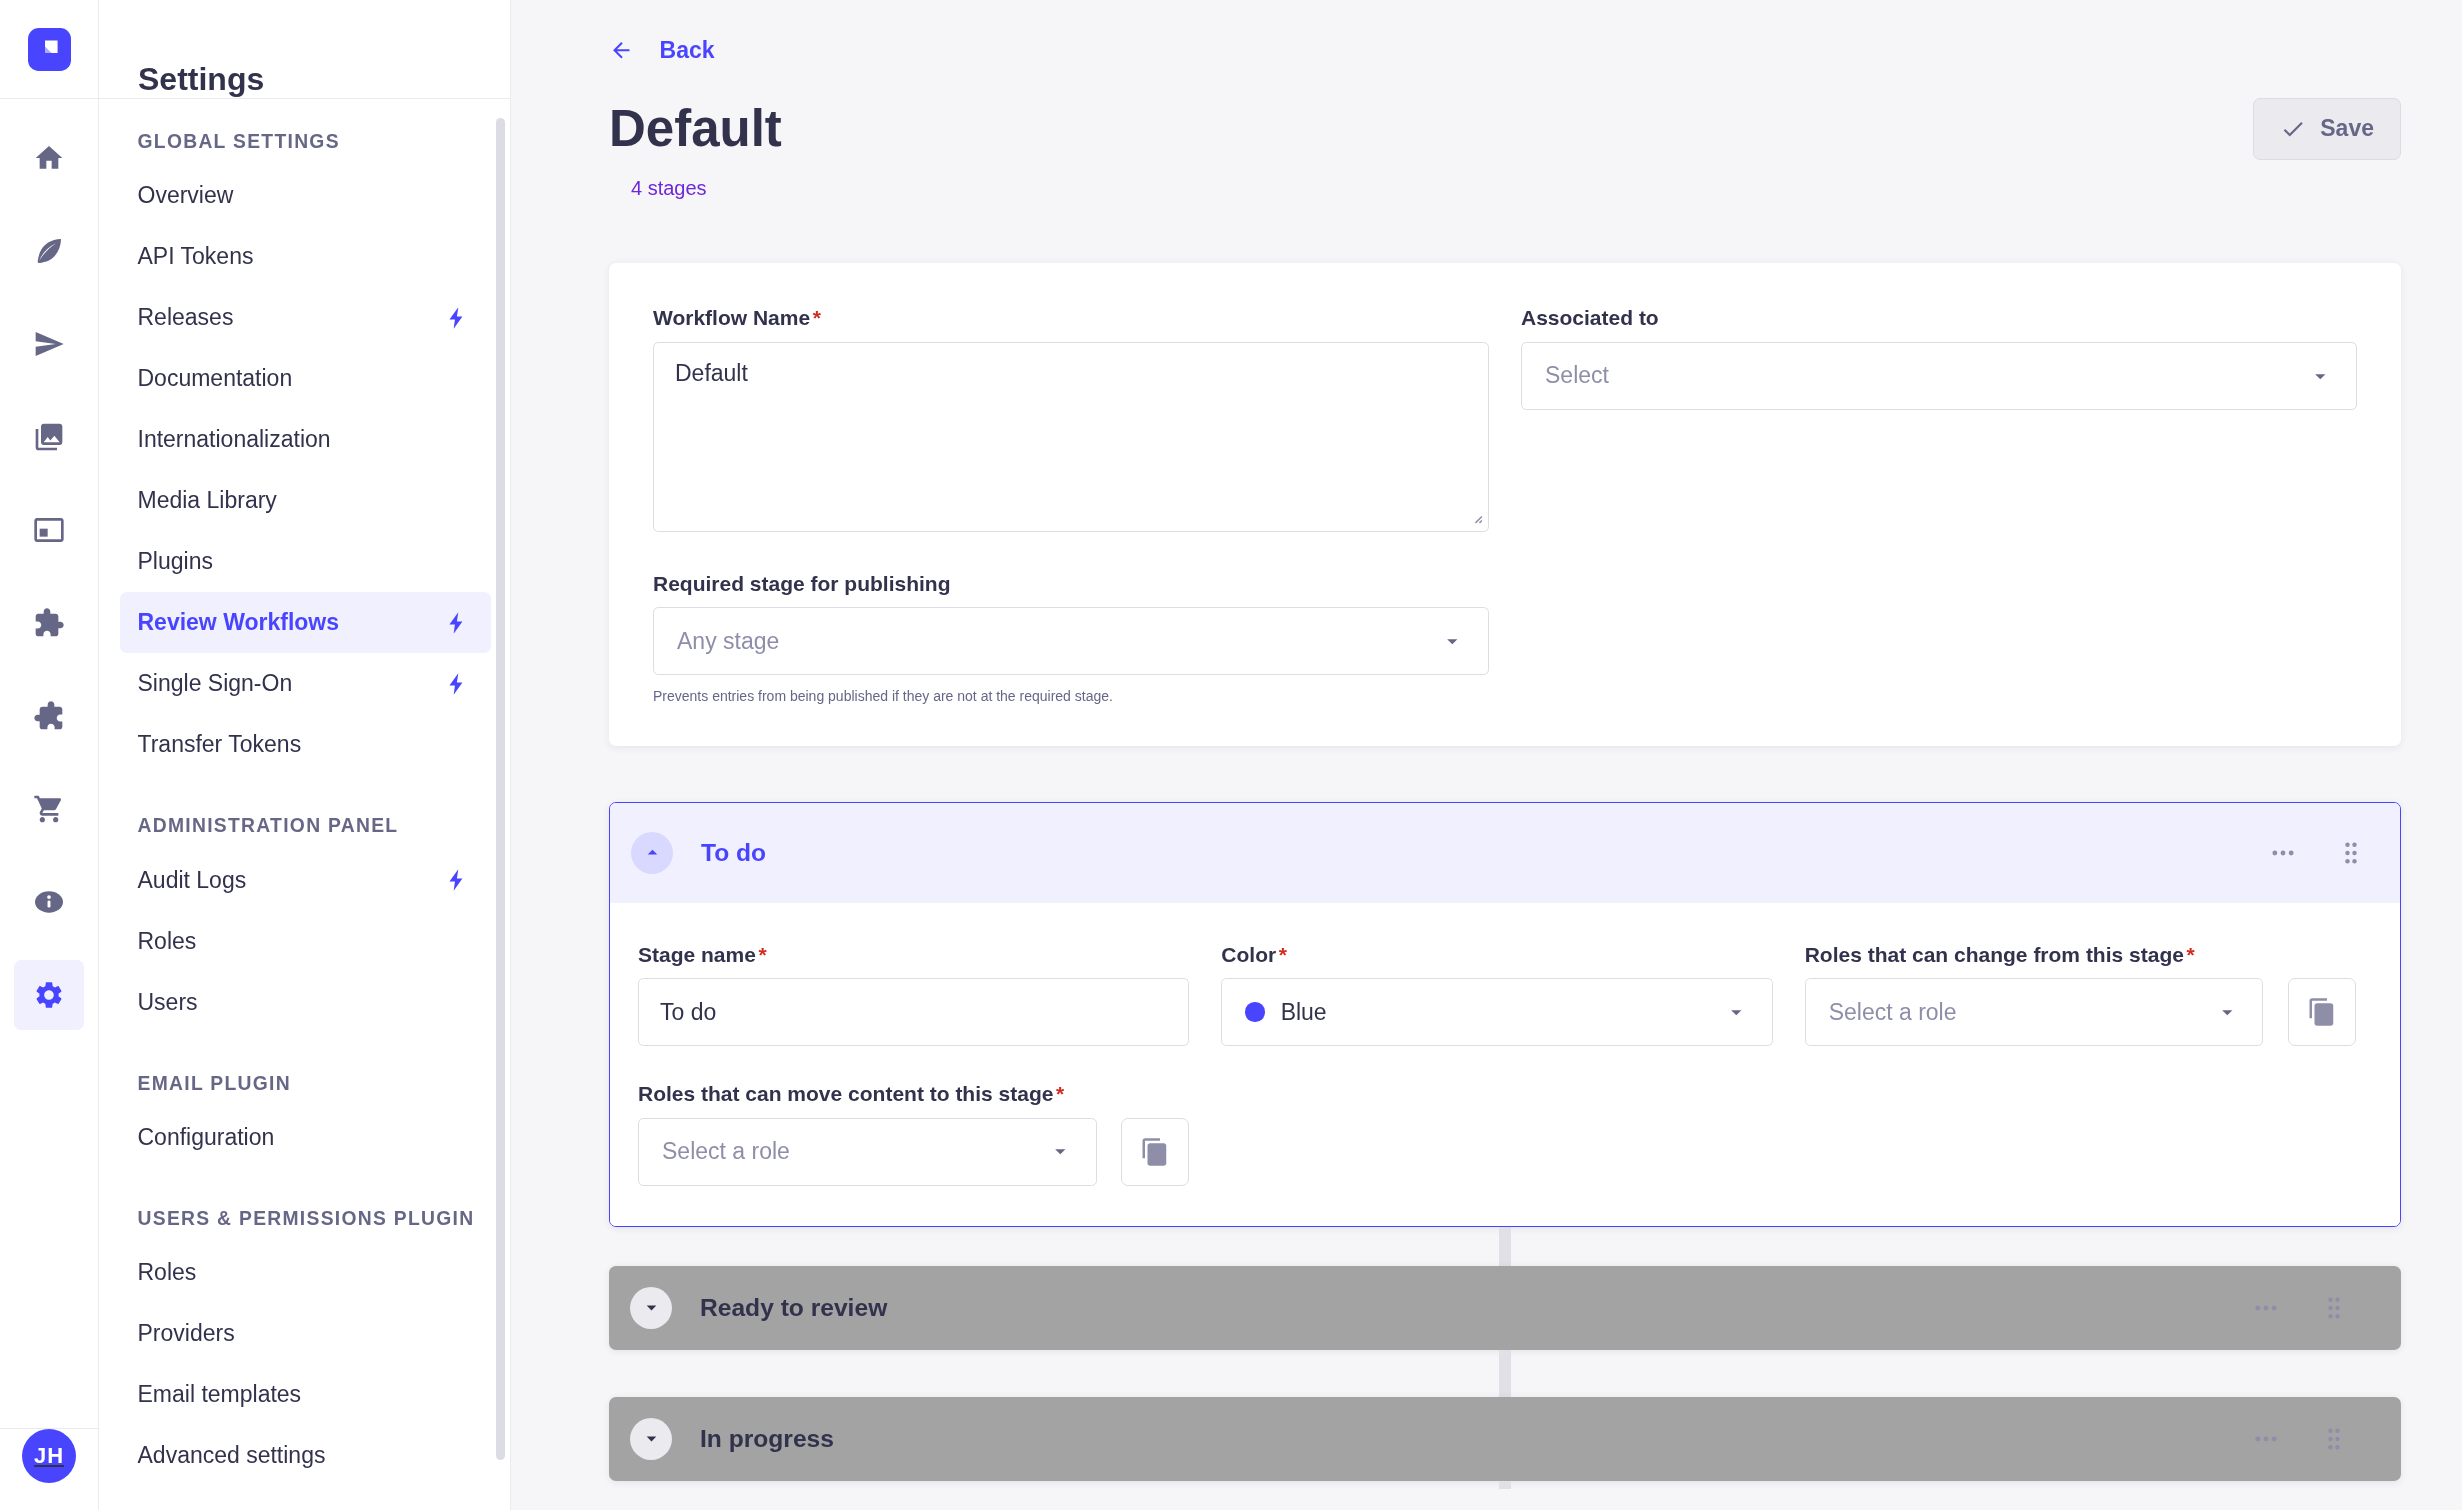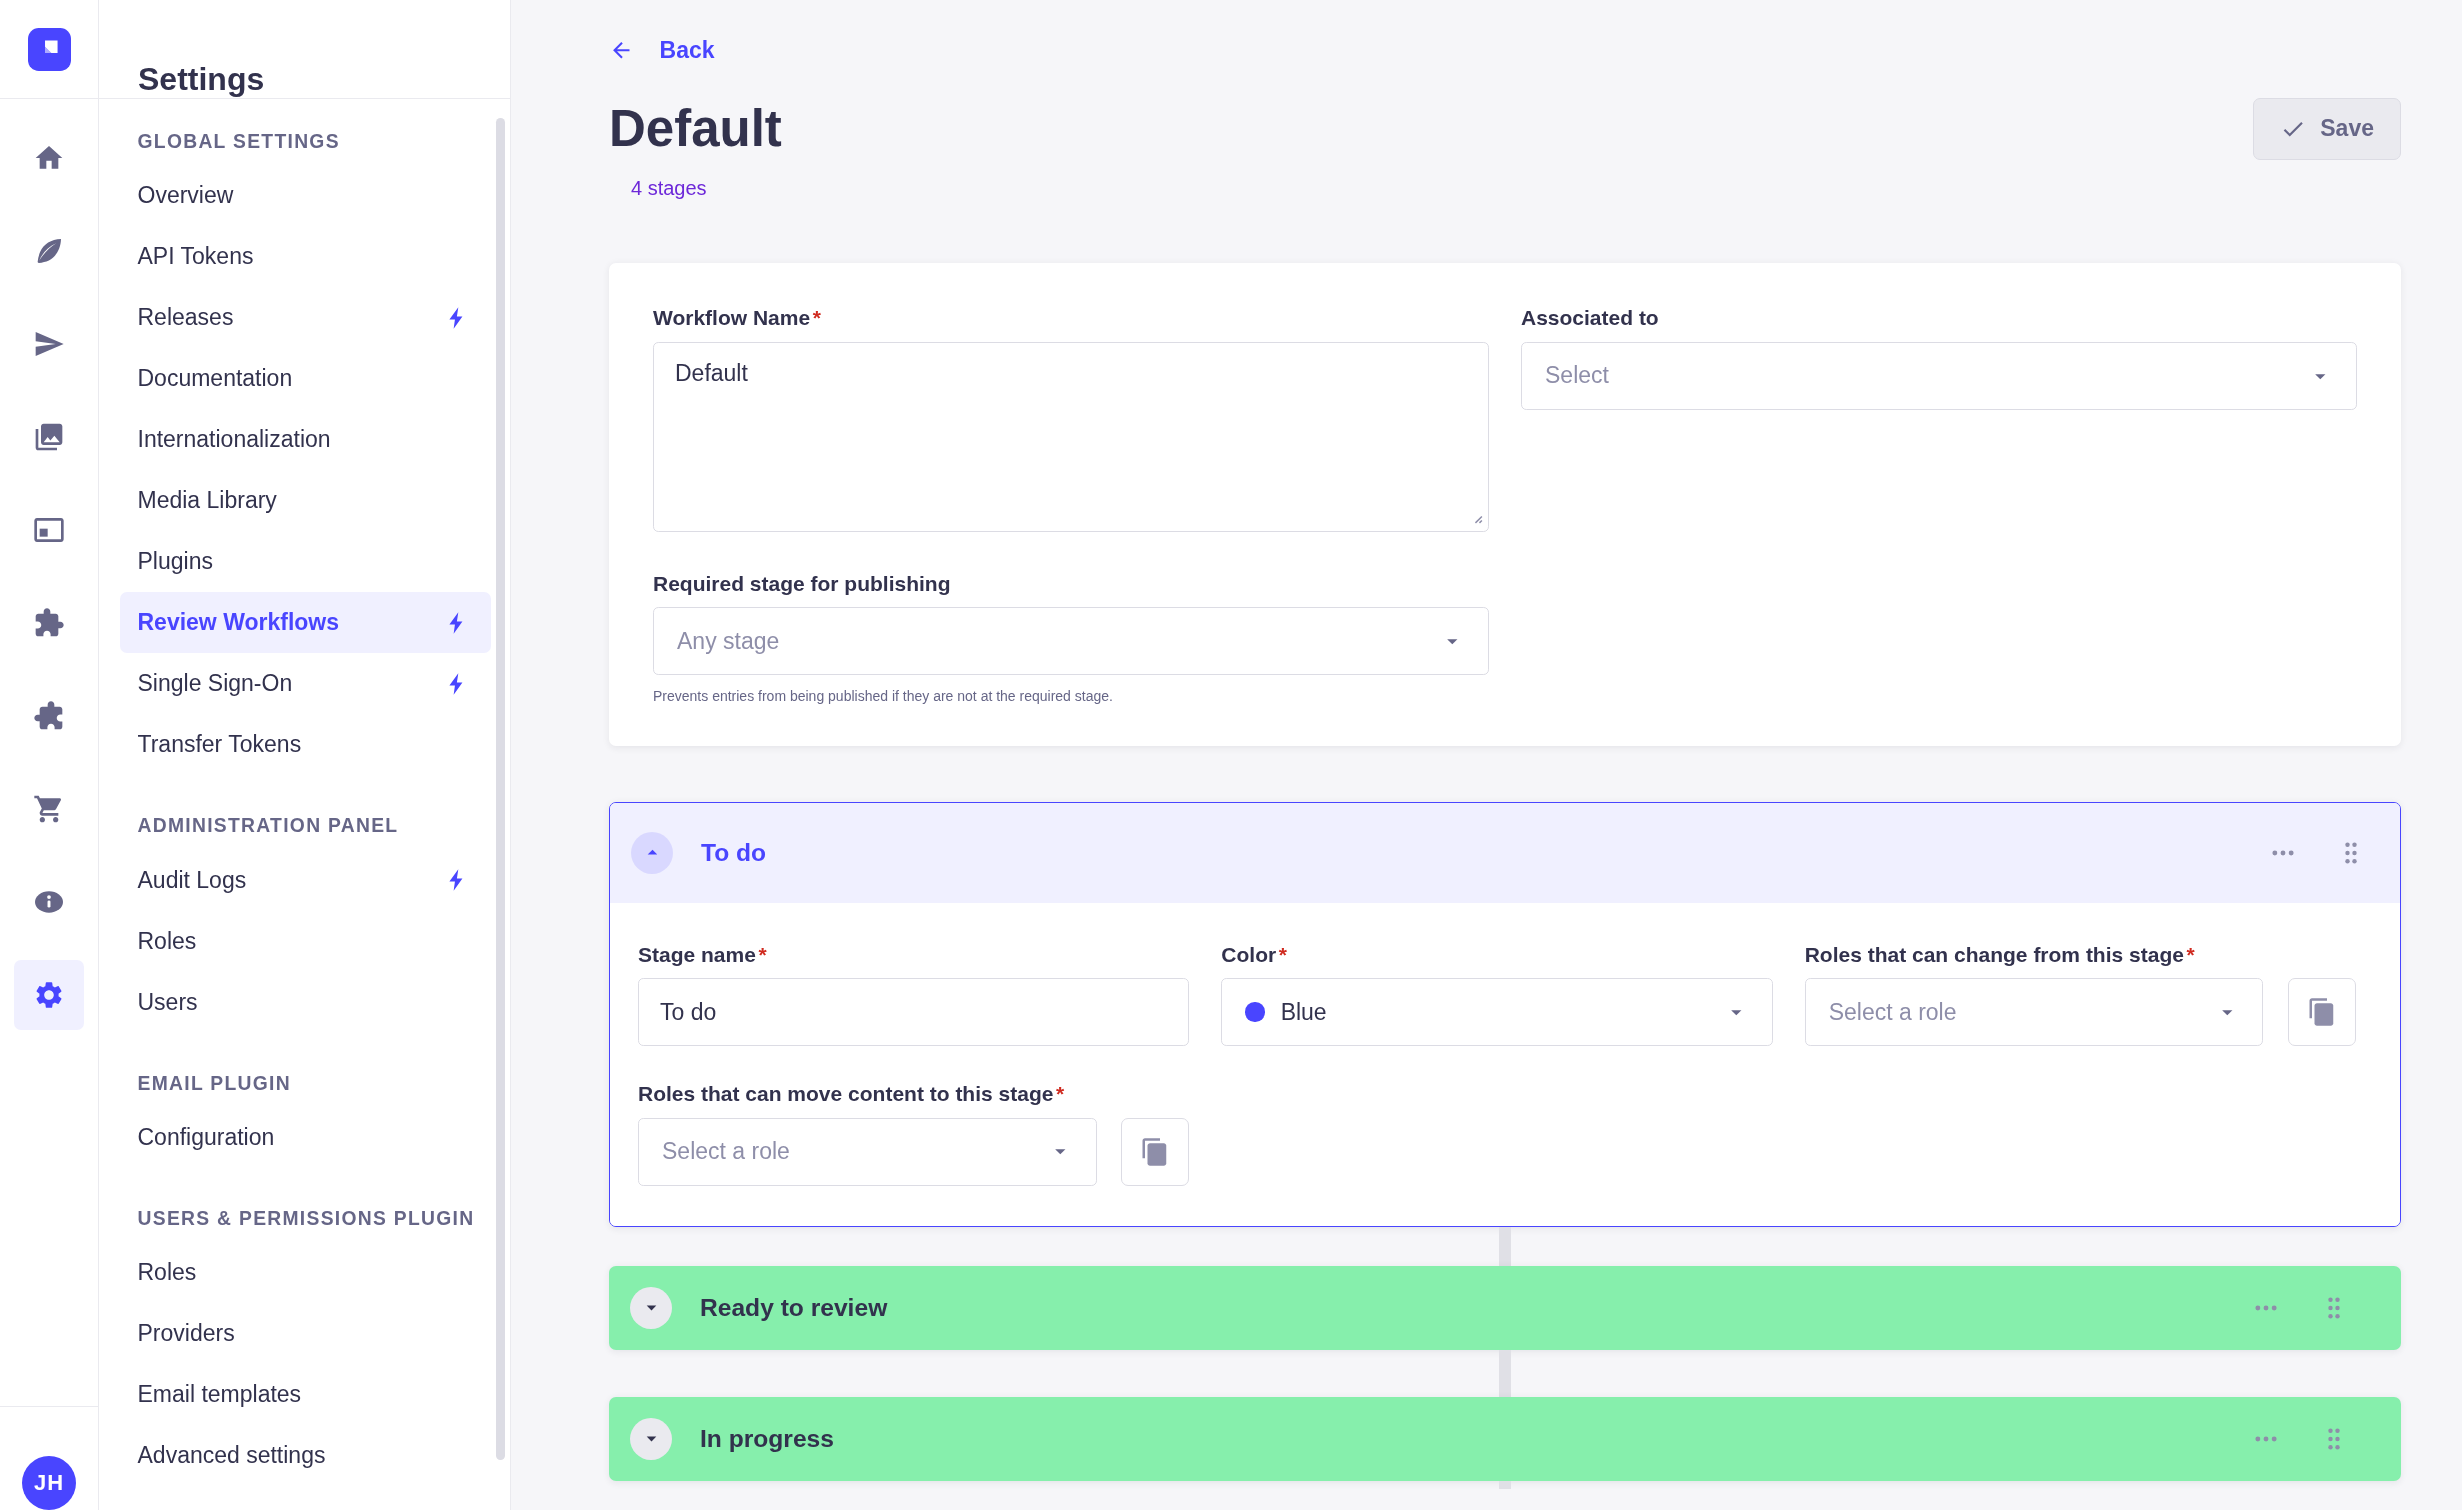--- a/index.html
+++ b/index.html
@@ -7,21 +7,21 @@
   body { font-family:"Liberation Sans", sans-serif; color:#32324D; }
   .app { width:2462px; height:1510px; display:flex; overflow:hidden; background:#F6F6F9; }
 
   
   .rail { width:99px; background:#fff; border-right:0.9px solid #EAEAEF; display:flex; flex-direction:column; align-items:center; flex-shrink:0; }
   .rail-header { width:100%; height:99px; display:flex; align-items:center; justify-content:center; border-bottom:0.9px solid #EAEAEF; }
   .rail-icons { display:flex; flex-direction:column; align-items:center; gap:61px; padding-top:43px; }
   .rail-icon { width:32px; height:32px; color:#666687; display:flex; align-items:center; justify-content:center; }
   .rail-icon svg { width:32px; height:32px; }
   .rail-icon.active-wrap { width:70px; height:70px; background:#F0F0FF; border-radius:7px; margin:-19.3px 0; color:#4945FF; }
-  .rail-footer { width:100%; margin-top:auto; height:104px; border-top:0.9px solid #EAEAEF; display:flex; align-items:flex-end; justify-content:center; }
+  .rail-footer { width:100%; margin-top:auto; height:82px; border-top:0.9px solid #EAEAEF; display:flex; align-items:flex-start; justify-content:center;text-decoration:underline; }
   .avatar { width:54px; height:54px; border-radius:50%; background:#4945FF; color:#fff; font-size:22px; font-weight:700; display:flex; align-items:center; justify-content:center; letter-spacing:0.9px; }
 
   
   .sidebar { width:412px; background:#fff; border-right:0.9px solid #EAEAEF; flex-shrink:0; position:relative; overflow:hidden; }
   .sidebar-header { height:99px; display:flex; align-items:flex-end; padding-left:39px; border-bottom:0.9px solid #EAEAEF; }
   .sidebar-title { font-size:32px; font-weight:700; color:#32324D; }
   .sidebar-nav { padding:32px 19.3px 0 21px; }
   .nav-section-label { font-size:19.3px; font-weight:700; color:#666687; letter-spacing:1.3px; margin:0 0 12.3px 17.5px; }
   .nav-section + .nav-section .nav-section-label { margin-top:40px; }
   .nav-item { height:61px; display:flex; align-items:center; justify-content:space-between; padding:0 21px 0 17.5px; border-radius:7px; font-size:23px; color:#32324D; cursor:pointer; }
@@ -65,21 +65,21 @@
   .header-icons { margin-left:auto; display:flex; align-items:center; gap:40px; color:#8E8EA9; }
   .header-icons svg { width:28px; height:28px; cursor:pointer; }
   .stage-body { background:#fff; padding:39px 44px 40px 28px; display:grid; grid-template-columns:1fr 1fr 1fr; column-gap:32px; row-gap:35px; }
   input.input { width:100%; height:68px; border:0.9px solid #DCDCE4; border-radius:5.3px; padding:0 21px; font-size:23px; color:#32324D; font-family:inherit; outline:none; background:#fff; }
   .role-row { display:flex; gap:24.6px; }
   .role-row .select { flex:1; }
   .copy-btn { width:68px; height:68px; border:0.9px solid #DCDCE4; border-radius:7px; background:#fff; display:flex; align-items:center; justify-content:center; color:#8E8EA9; cursor:pointer; flex-shrink:0; }
   .copy-btn svg { width:30px; height:30px; }
 
   .connector { width:12.3px; margin:0 auto; background:#E0E0E6; }
-  .stage-row { height:84px; background:#86efac; border-radius:7px; box-shadow:0 1.8px 7px rgba(33,33,52,0.08); display:flex; align-items:center; padding:0 53px 0 21px; }
+  .stage-row { height:84px; background:#a3a3a3; border-radius:7px; box-shadow:0 1.8px 7px rgba(33,33,52,0.08); display:flex; align-items:center; padding:0 53px 0 21px; }
   .stage-row .stage-title { color:#32324D; }
 </style>
 </head>
 <body>
 
 <div class="app">
 
   <nav class="rail">
     <div class="rail-header">
       <svg width="43" height="43" viewBox="0 0 48 48">

